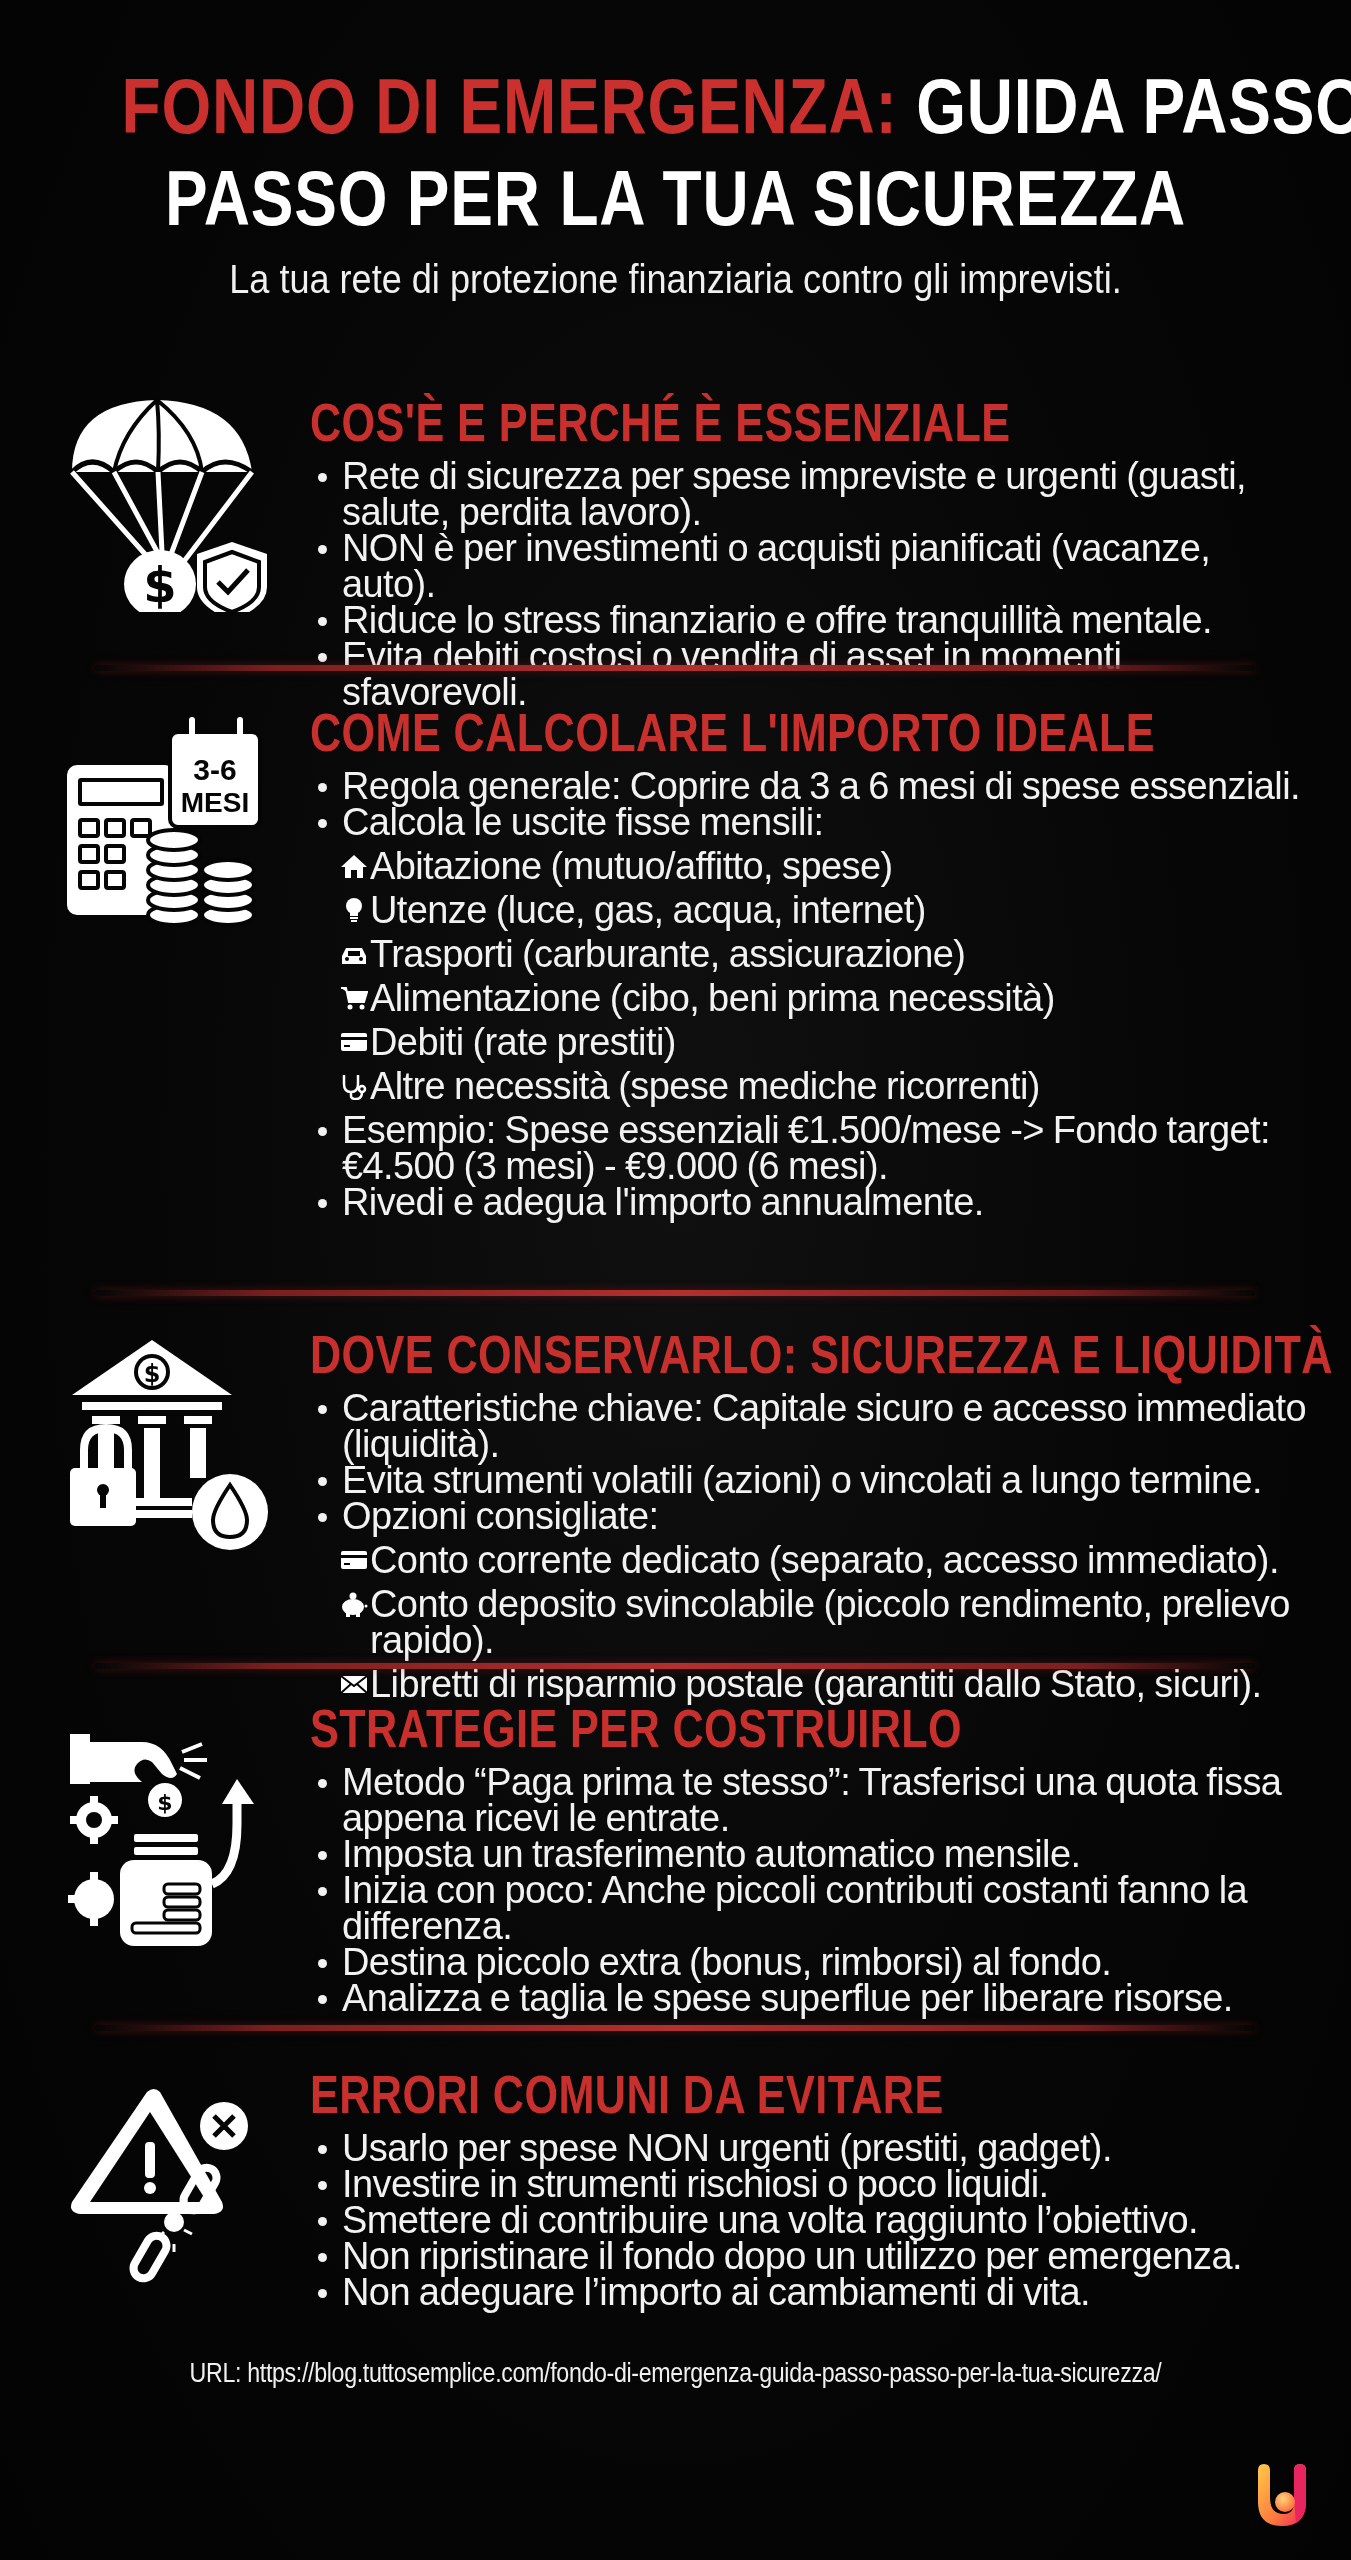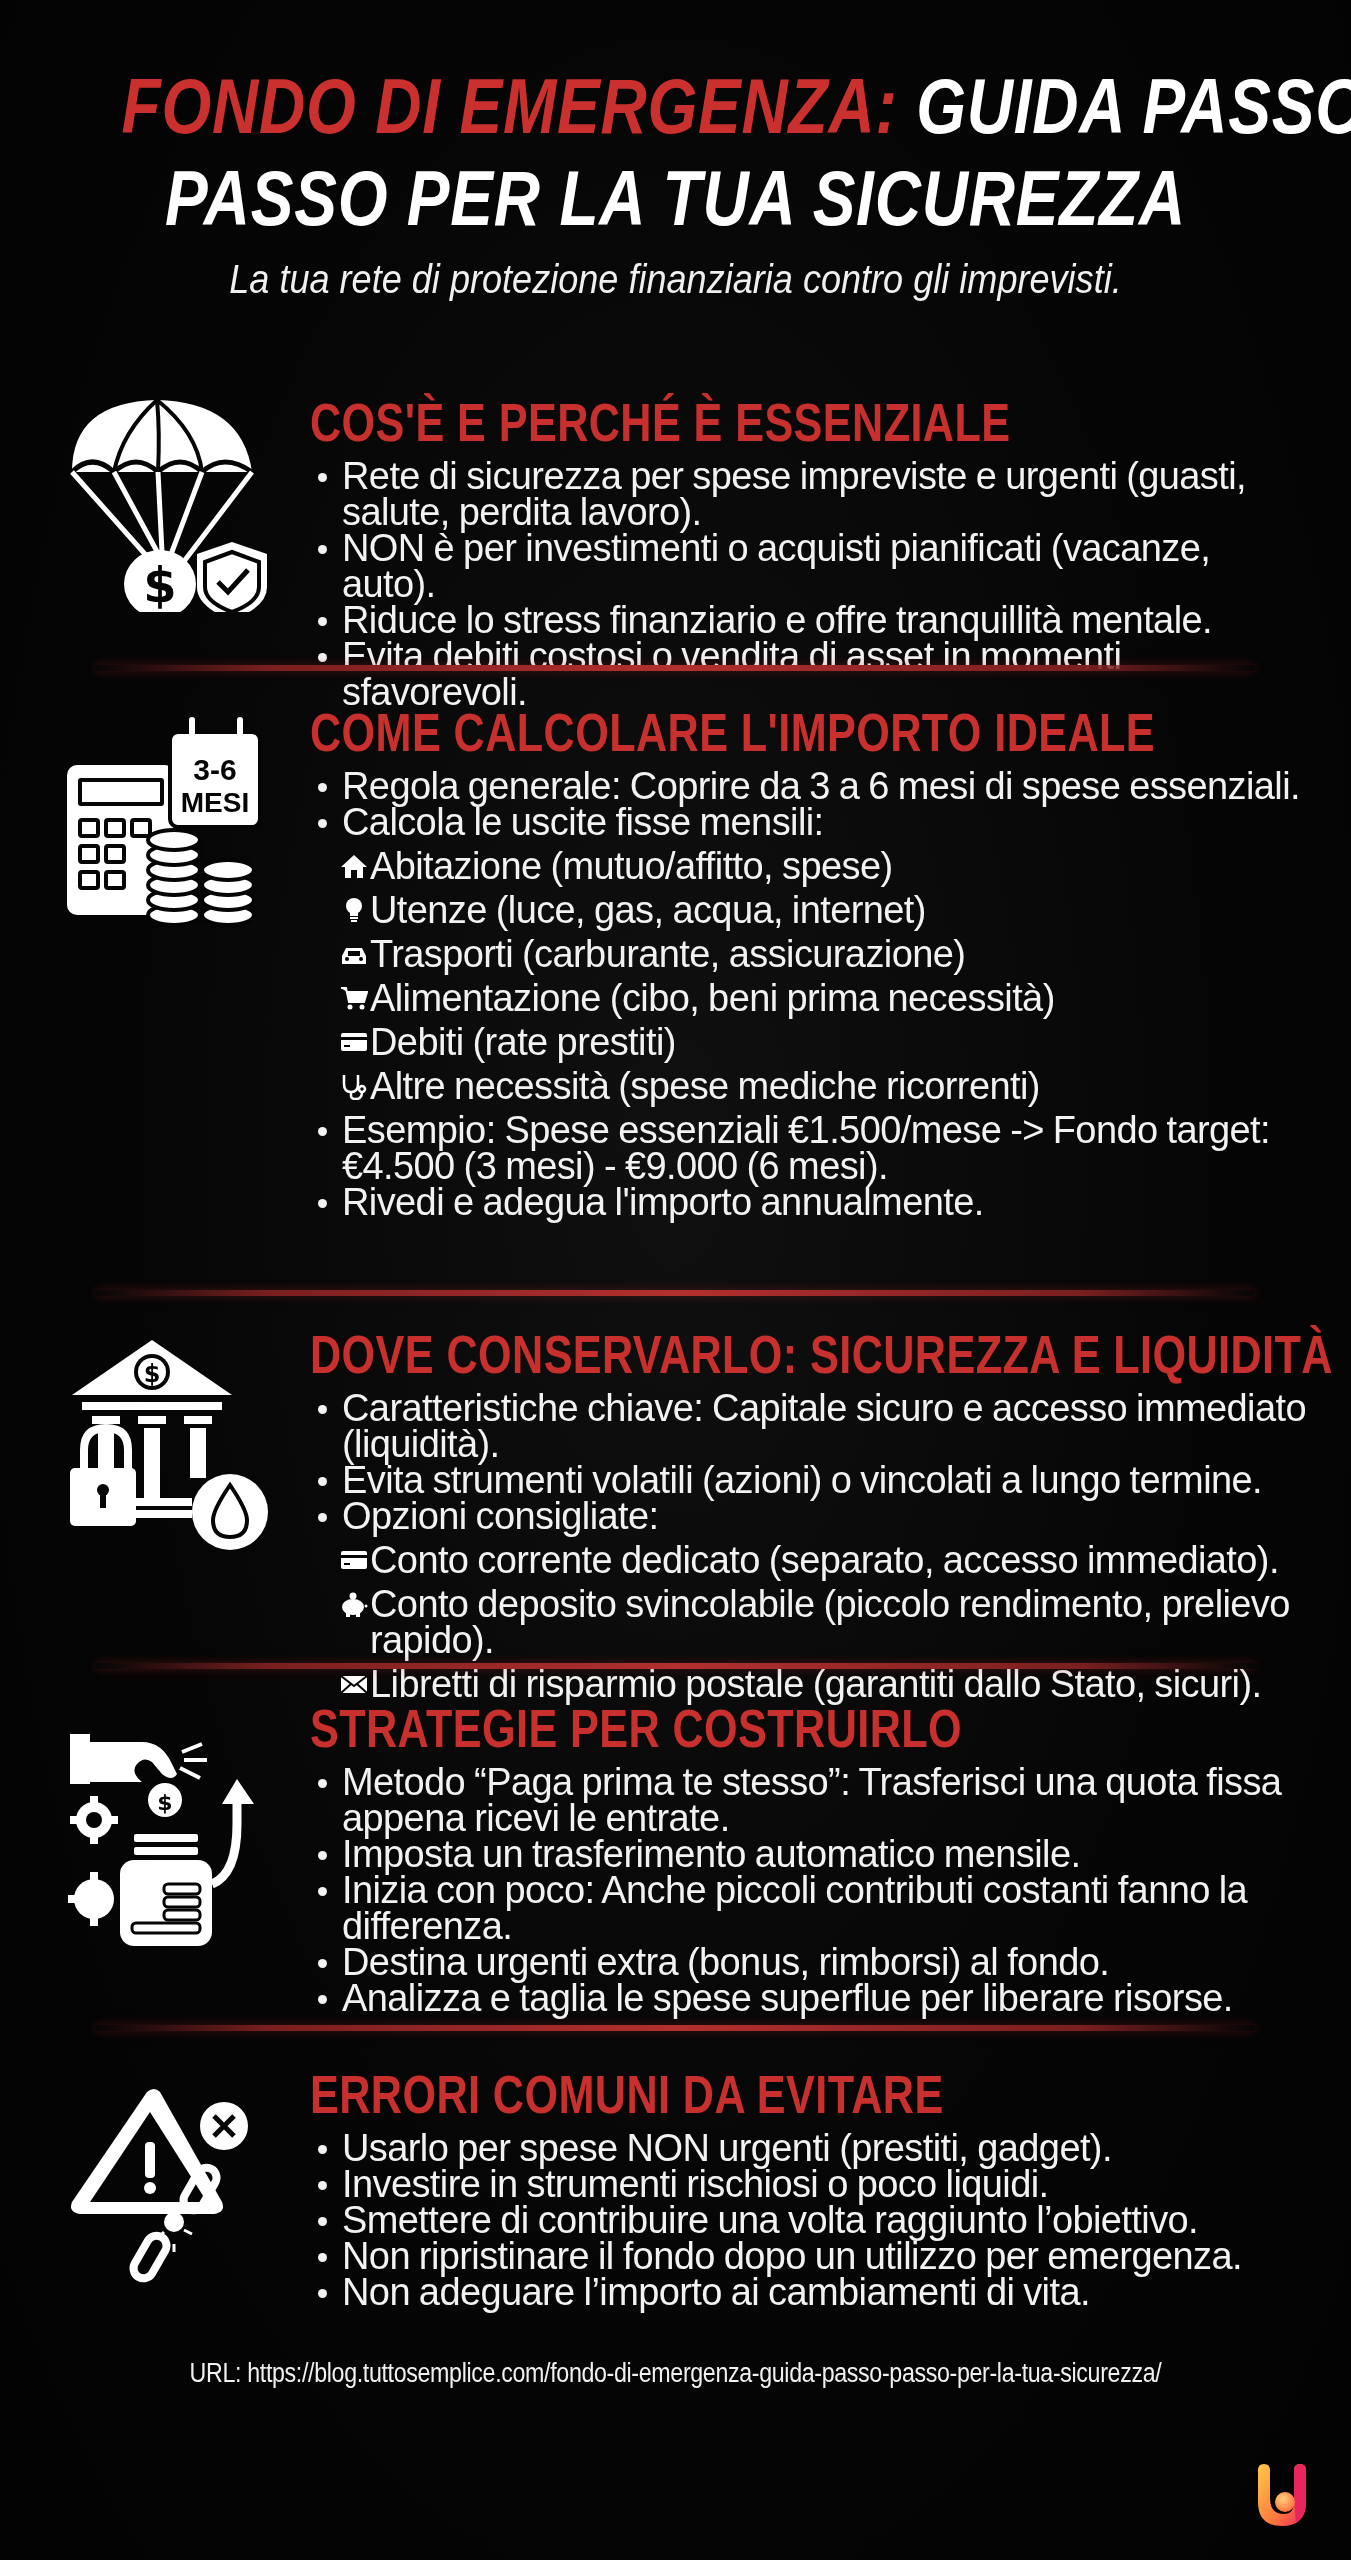--- a/index.html
+++ b/index.html
@@ -11,21 +11,20 @@
       color: #f2f2f2;
       font-family: "Liberation Sans", "DejaVu Sans", sans-serif;
       position: relative;
       overflow: hidden;
     }
     .header {
       position: absolute;
       left: 0; top: 60px;
       width: 1351px;
       text-align: center;
-      font-style: italic;
     }
     .title {
       font-family: "Liberation Sans", sans-serif;
       font-weight: 700;
       font-size: 78px;
       line-height: 92px;
       letter-spacing: 1px;
       transform: scaleX(0.82);
       transform-origin: center;
       margin: 0;
@@ -357,21 +356,21 @@
       <path d="M150 150 Q175 140 175 90 L175 65" fill="none" stroke="#fff" stroke-width="9"></path>
       <path d="M160 70 L175 45 L192 70 Z" fill="#fff"></path>
     </svg>
   </div>
   <div class="content">
     <h2>STRATEGIE PER COSTRUIRLO</h2>
     <ul>
       <li>Metodo “Paga prima te stesso”: Trasferisci una quota fissa appena ricevi le entrate.</li>
       <li>Imposta un trasferimento automatico mensile.</li>
       <li>Inizia con poco: Anche piccoli contributi costanti fanno la differenza.</li>
-      <li>Destina urgenti extra (bonus, rimborsi) al fondo.</li>
+      <li>Destina piccolo extra (bonus, rimborsi) al fondo.</li>
       <li>Analizza e taglia le spese superflue per liberare risorse.</li>
     </ul>
   </div>
 </div>
 <div class="divider" style="top:2025px;"></div>
 
 <div class="section" style="top:2062px;">
   <div class="icon-box" style="top:22px;">
     <svg width="220" height="220" viewBox="0 0 220 220">
       <path d="M90 2 L150 110 L10 130 Z" fill="none"></path>

